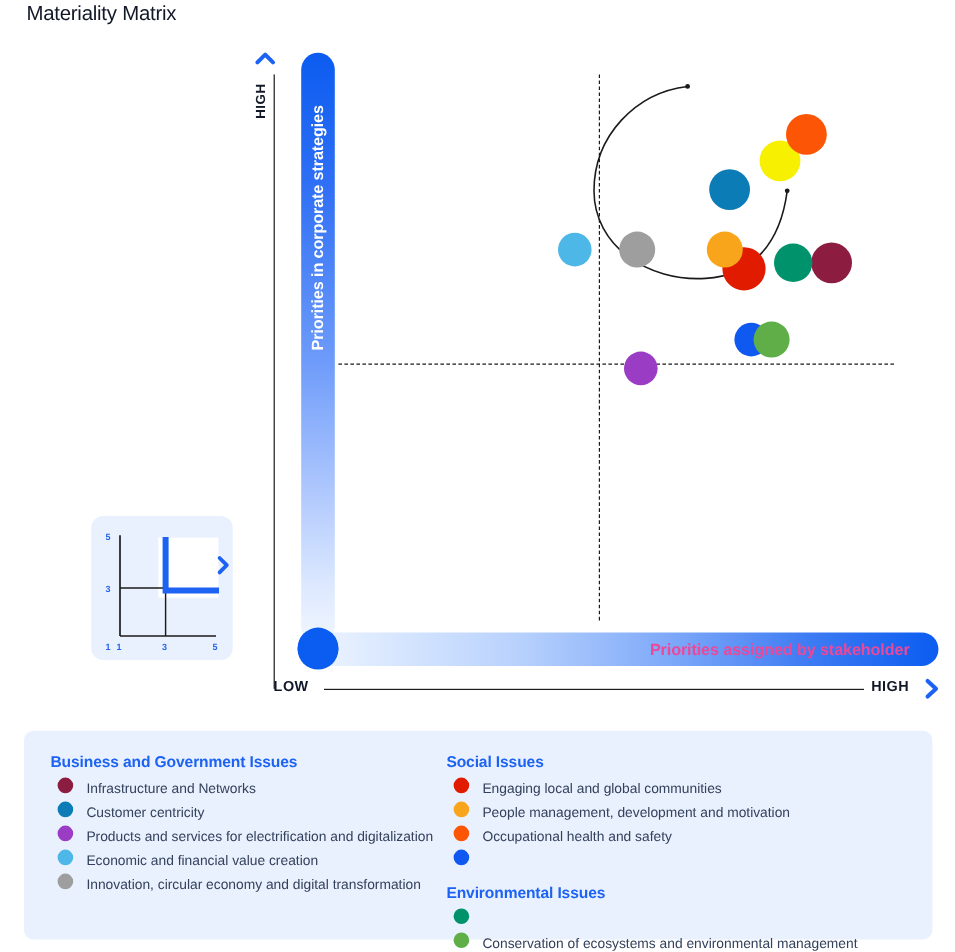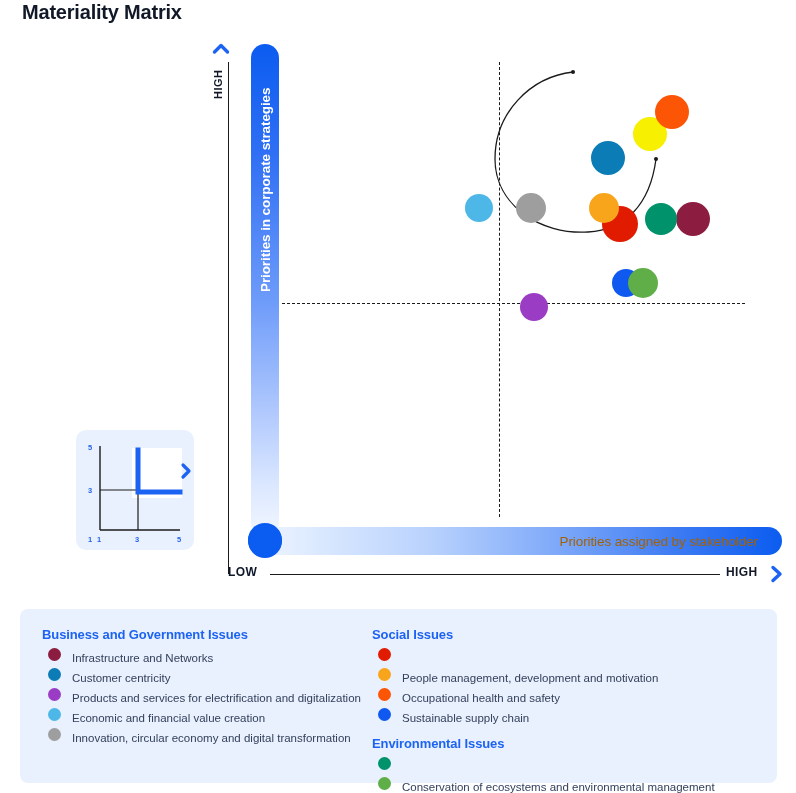--- a/index.html
+++ b/index.html
@@ -13,22 +13,22 @@
     position: relative;
     font-family: "Liberation Sans", sans-serif;
     overflow: hidden;
   }
 
   
   #chart-title {
     position: absolute;
     left: 22px;
     top: 0px;
-    font-size: 20px;
-    font-weight: bold;
+    font-size: 17px;
+    font-weight: normal;
     color: #111827;
     letter-spacing: -0.2px;
     line-height: 24px;
   }
 
   
   #plot-area {
     position: absolute;
     left: 0; top: 0;
     width: 796px;
@@ -147,23 +147,23 @@
     height: 28px;
     border-radius: 14px;
     background: linear-gradient(to right, #f2f7ff 0%, #e0ecff 10%, #b9d2fd 34%, #7ea9f9 58%, #3d7bf3 80%, #0b5cf0 100%);
   }
   #x-axis-caption {
     position: absolute;
     left: 440px;
     top: 527px;
     width: 330px;
     height: 28px;
-    color: #a16207;
+    color: #ec4899;
     font-size: 13.5px;
-    font-weight: normal;
+    font-weight: bold;
     letter-spacing: -0.1px;
     display: flex;
     align-items: center;
     justify-content: flex-end;
     padding-right: 12px;
     box-sizing: border-box;
   }
   #x-gradient-knob {
     position: absolute;
     left: 248px;
@@ -376,32 +376,32 @@
       </div>
       <div class="legend-item">
         <span class="legend-dot" style="background: rgb(158, 158, 158);"></span>
         <span class="legend-label">Innovation, circular economy and digital transformation</span>
       </div>
     </div>
   <div class="legend-col" id="legend-col-right">
       <div class="legend-group-title">Social Issues</div>
       <div class="legend-item">
         <span class="legend-dot" style="background: rgb(224, 27, 0);"></span>
+        <span class="legend-label">Engaging local and global communities</span>
       </div>
       <div class="legend-item">
         <span class="legend-dot" style="background: rgb(249, 165, 27);"></span>
         <span class="legend-label">People management, development and motivation</span>
       </div>
       <div class="legend-item">
         <span class="legend-dot" style="background: rgb(251, 85, 5);"></span>
         <span class="legend-label">Occupational health and safety</span>
       </div>
       <div class="legend-item">
         <span class="legend-dot" style="background: rgb(16, 89, 240);"></span>
-        <span class="legend-label">Sustainable supply chain</span>
       </div>
       <div class="legend-group-title spaced">Environmental Issues</div>
       <div class="legend-item">
         <span class="legend-dot" style="background: rgb(0, 147, 107);"></span>
       </div>
       <div class="legend-item">
         <span class="legend-dot" style="background: rgb(95, 174, 72);"></span>
         <span class="legend-label">Conservation of ecosystems and environmental management</span>
       </div>
     </div>

